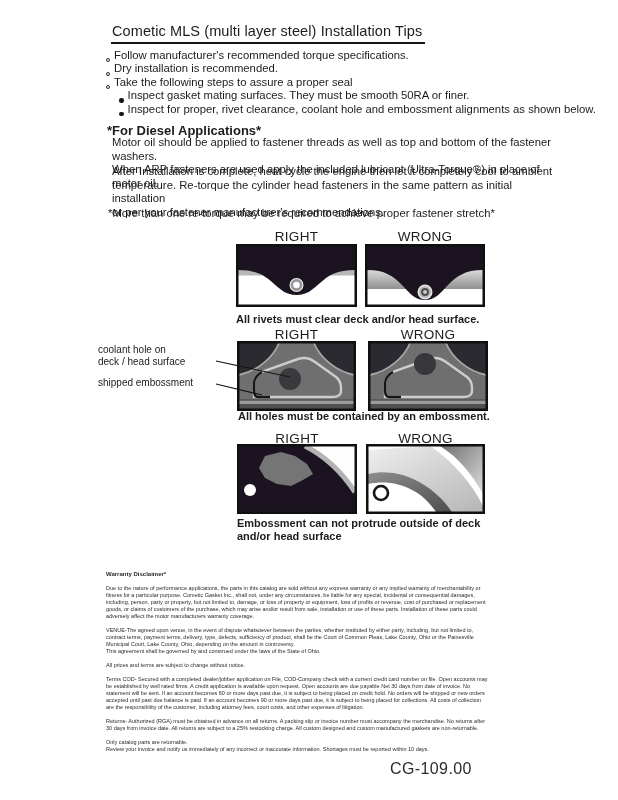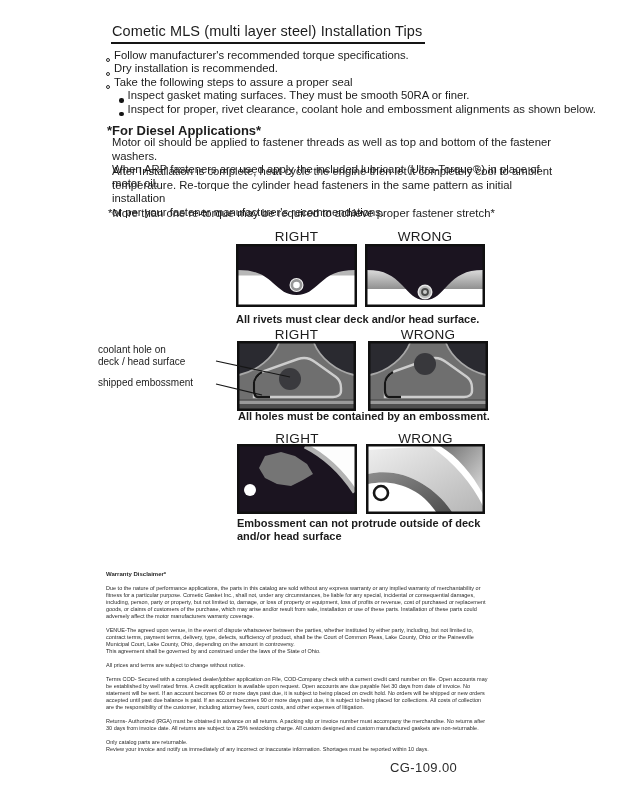--- a/index.html
+++ b/index.html
@@ -56,21 +56,21 @@
   #d3w { left:366px; top:444px; width:119px; height:70px; }
   #d3c { left:237px; top:517px; }
 
   .leaders{ position:absolute; left:0; top:0; pointer-events:none; }
 
   .disc{ position:absolute; left:106px; top:571px; width:470px; color:#2a2a2a;
          font-size:5.5px; line-height:7px; }
   .disc h3{ margin:0 0 7px 0; font-size:6px; font-weight:bold; }
   .disc p{ margin:0 0 7px 0; white-space:pre-line; }
 
-  .footer{ position:absolute; left:390px; top:760px; font-size:13px;
+  .footer{ position:absolute; left:390px; top:760px; font-size:16px;
            letter-spacing:0.4px; color:#2b2b2b; }
 </style>
 </head>
 <body>
 
 <div class="page">
 
   <h1 class="title">Cometic MLS (multi layer steel) Installation Tips</h1>
 
   <ul class="tips">

